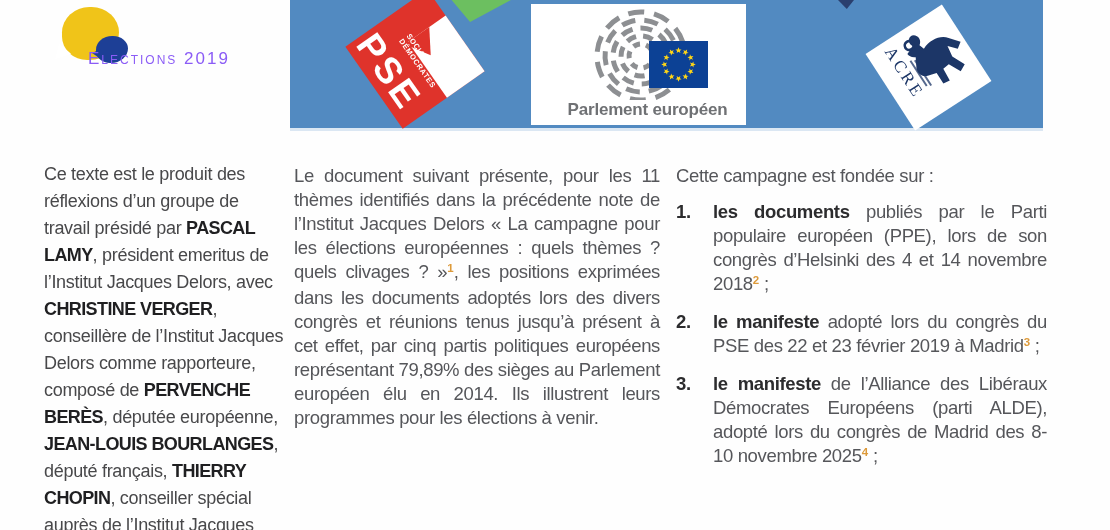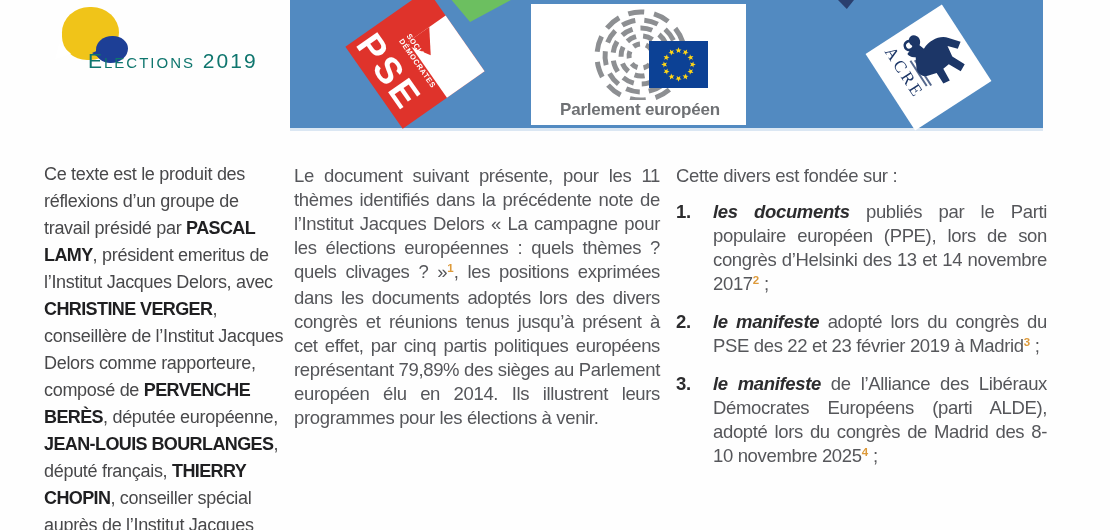--- a/index.html
+++ b/index.html
@@ -10,21 +10,21 @@
   .brand{position:absolute;left:55px;top:5px;width:220px;height:75px;}
   .blob-yellow{position:absolute;left:7px;top:2px;width:57px;height:53px;background:#f0c419;
                border-radius:50% 50% 54% 46%;}
   .blob-notch{position:absolute;left:2px;top:40px;width:0;height:0;
               border-left:14px solid #fff;border-top:7px solid transparent;border-bottom:9px solid transparent;
               transform:rotate(14deg);}
   .blob-blue{position:absolute;left:41px;top:31px;width:32px;height:27px;background:#1d3f96;
              border-radius:52% 48% 55% 45%;}
   .blob-blue:after{content:"";position:absolute;left:-4px;top:13px;width:0;height:0;
              border-right:9px solid #1d3f96;border-top:4px solid transparent;border-bottom:6px solid transparent;}
-  .brand-title{position:absolute;left:33px;top:44px;color:#0f766e;font-size:21px;
+  .brand-title{position:absolute;left:33px;top:44px;color:#8b5cf6;font-size:17px;
                font-variant:small-caps;letter-spacing:2px;white-space:nowrap;}
 
   
   .banner{position:absolute;left:290px;top:0;width:753px;height:128px;background:#528ac1;
           border-bottom:3px solid #dbe7f3;}
   .green-shape{position:absolute;left:155px;top:0;width:66px;height:22px;background:#6cbf60;
                clip-path:polygon(10% 0,100% 0,38% 100%);}
   .dark-mark{position:absolute;left:548px;top:0;width:16px;height:9px;background:#2a3f6e;
              clip-path:polygon(0 0,100% 0,55% 100%);}
 
@@ -38,21 +38,21 @@
   .pse-acronym{position:absolute;left:3px;top:4px;color:#fff;font-weight:700;font-size:37px;
                writing-mode:vertical-rl;letter-spacing:3px;line-height:1;}
   .pse-sub{position:absolute;left:45px;top:26px;height:70px;color:#fff;font-size:7.5px;
            font-weight:700;writing-mode:vertical-rl;letter-spacing:.5px;line-height:9px;}
   .pse-sub span{display:block;}
 
   
   .ep-box{position:absolute;left:241px;top:4px;width:215px;height:121px;background:#fff;}
   .ep-hemicycle{position:absolute;left:10px;top:4px;}
   .ep-flag{position:absolute;left:118px;top:37px;}
-  .ep-label{position:absolute;left:0;right:11px;top:96px;color:#6f7174;
+  .ep-label{position:absolute;left:0;right:11px;top:96px;text-align:center;color:#6f7174;
             font-weight:700;font-size:17px;letter-spacing:-.2px;padding-left:29px;}
 
   
   .acre{position:absolute;left:593px;top:22px;width:91px;height:91px;background:#fff;
         transform:rotate(-33deg);}
   .acre-text{position:absolute;left:12px;top:8px;color:#1c3667;font-family:"Liberation Serif","DejaVu Serif",serif;
              font-size:17px;letter-spacing:3px;writing-mode:vertical-lr;text-orientation:mixed;}
   .acre-lines i{position:absolute;width:2px;height:30px;background:#1c3667;opacity:.75;}
   .acre-lines i:first-child{left:33px;top:30px;}
   .acre-lines i:last-child{left:37px;top:32px;}
@@ -60,21 +60,21 @@
 
   
   .col{position:absolute;top:161px;color:#55565a;}
   .col p{margin:0 0 12px 0;}
   .col-left{left:44px;width:240px;font-size:18px;line-height:27px;color:#48484a;letter-spacing:-.3px;}
   .col-mid{left:294px;width:366px;font-size:18.5px;line-height:24px;text-align:justify;
            letter-spacing:-.35px;top:164px;}
   .col-right{left:676px;width:371px;font-size:18.5px;line-height:24px;text-align:justify;
              letter-spacing:-.35px;top:164px;}
   .b{font-weight:700;color:#1f1f21;letter-spacing:-.6px;}
-  .col-right .b,.col-mid .b{color:#2c2c2e;letter-spacing:-.35px;font-style:italic;}
+  .col-right .b,.col-mid .b{color:#2c2c2e;letter-spacing:-.35px;}
   .sup{color:#dd9a3a;font-weight:700;font-size:11.5px;position:relative;top:-6px;letter-spacing:0;}
   .li{display:flex;margin-bottom:12px;}
   .num{flex:0 0 37px;font-weight:700;color:#2c2c2e;}
   .itxt{flex:1;text-align:justify;}
 </style>
 </head>
 <body>
 
 <div class="page">
 
@@ -147,25 +147,25 @@
 
   <div class="col col-left">
     <p><span>Ce texte est le produit des réflexions d’un groupe de travail présidé par </span><span class="b">PASCAL LAMY</span><span>, président emeritus de l’Institut Jacques Delors, avec </span><span class="b">CHRISTINE VERGER</span><span>, conseillère de l’Institut Jacques Delors comme rapporteure, composé de </span><span class="b">PERVENCHE BERÈS</span><span>, députée européenne, </span><span class="b">JEAN-LOUIS BOURLANGES</span><span>, député français, </span><span class="b">THIERRY CHOPIN</span><span>, conseiller spécial auprès de l’Institut Jacques Delors, </span></p>
   </div>
 
   <div class="col col-mid">
     <p><span>Le document suivant présente, pour les 11 thèmes identifiés dans la précédente note de l’Institut Jacques Delors « La campagne pour les élections européennes : quels thèmes ? quels clivages ? »</span><span class="sup">1</span><span>, les positions exprimées dans les documents adoptés lors des divers congrès et réunions tenus jusqu’à présent à cet effet, par cinq partis politiques européens représentant 79,89% des sièges au Parlement européen élu en 2014. Ils illustrent leurs programmes pour les élections à venir.</span></p>
   </div>
 
   <div class="col col-right">
-    <p>Cette divers est fondée sur :</p>
+    <p>Cette campagne est fondée sur :</p>
 
     <div class="li">
       <span class="num">1.</span>
-      <span class="itxt"><span class="b">les documents</span><span> publiés par le Parti populaire européen (PPE), lors de son congrès d’Helsinki des 13 et 14 novembre 2017</span><span class="sup">2</span><span> ;</span></span>
+      <span class="itxt"><span class="b">les documents</span><span> publiés par le Parti populaire européen (PPE), lors de son congrès d’Helsinki des 4 et 14 novembre 2018</span><span class="sup">2</span><span> ;</span></span>
     </div>
     <div class="li">
       <span class="num">2.</span>
       <span class="itxt"><span class="b">le manifeste</span><span> adopté lors du congrès du PSE des 22 et 23 février 2019 à Madrid</span><span class="sup">3</span><span> ;</span></span>
     </div>
     <div class="li">
       <span class="num">3.</span>
       <span class="itxt"><span class="b">le manifeste</span><span> de l’Alliance des Libéraux Démocrates Européens (parti ALDE), adopté lors du congrès de Madrid des 8-10 novembre 2025</span><span class="sup">4</span><span> ;</span></span>
     </div>
 

